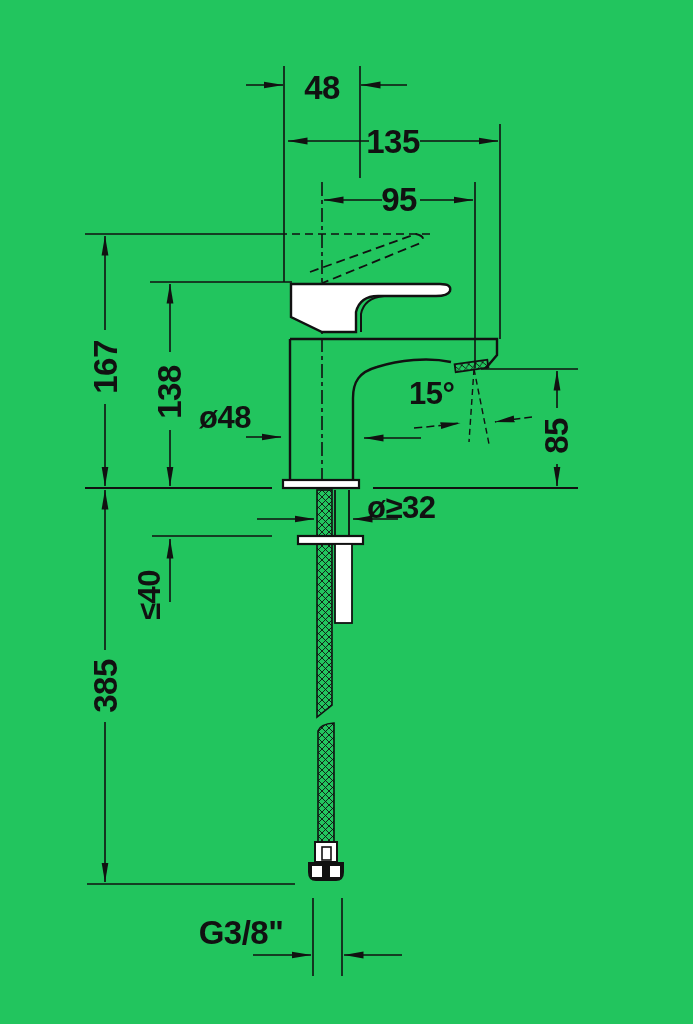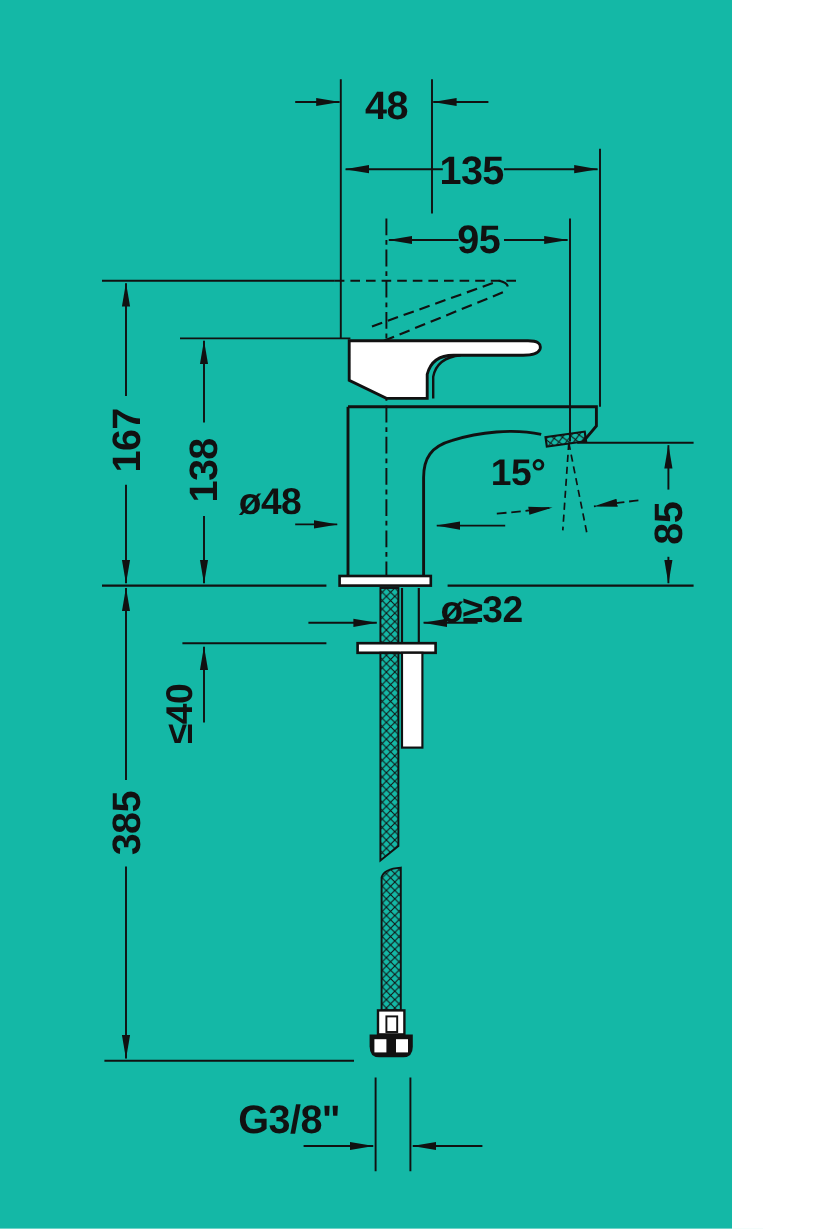--- a/index.html
+++ b/index.html
@@ -1,16 +1,16 @@
 <!DOCTYPE html>
 <html><head>
 <meta charset="utf-8">
 <style>
   html,body{margin:0;padding:0;background:#ffffff;}
-  .stage{width:610px;height:1024px;background:#14b8a6;position:relative;overflow:hidden;}
+  .stage{width:693px;height:1024px;background:#22c55e;position:relative;overflow:hidden;}
   svg{display:block;}
   text{font-family:"Liberation Sans","DejaVu Sans",sans-serif;font-weight:700;fill:#111;letter-spacing:-0.5px;}
   .dim-num{font-size:33px;}
   .dim-small{font-size:31px;}
 </style>
 </head>
 <body>
 
 <div class="stage">
 <svg width="693" height="1024" viewBox="0 0 693 1024">

